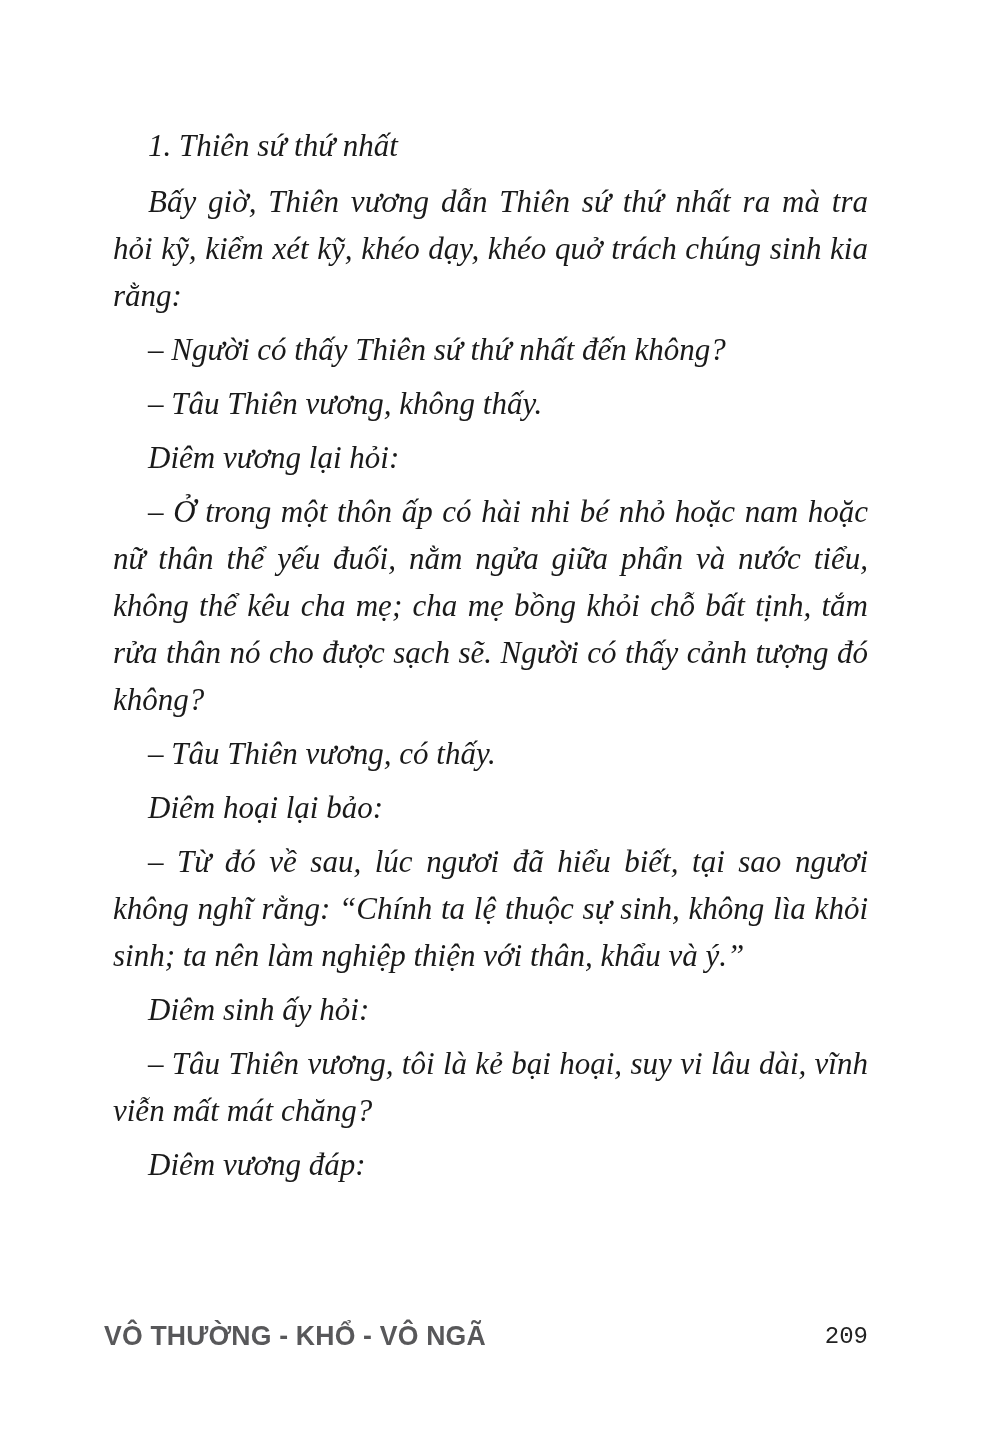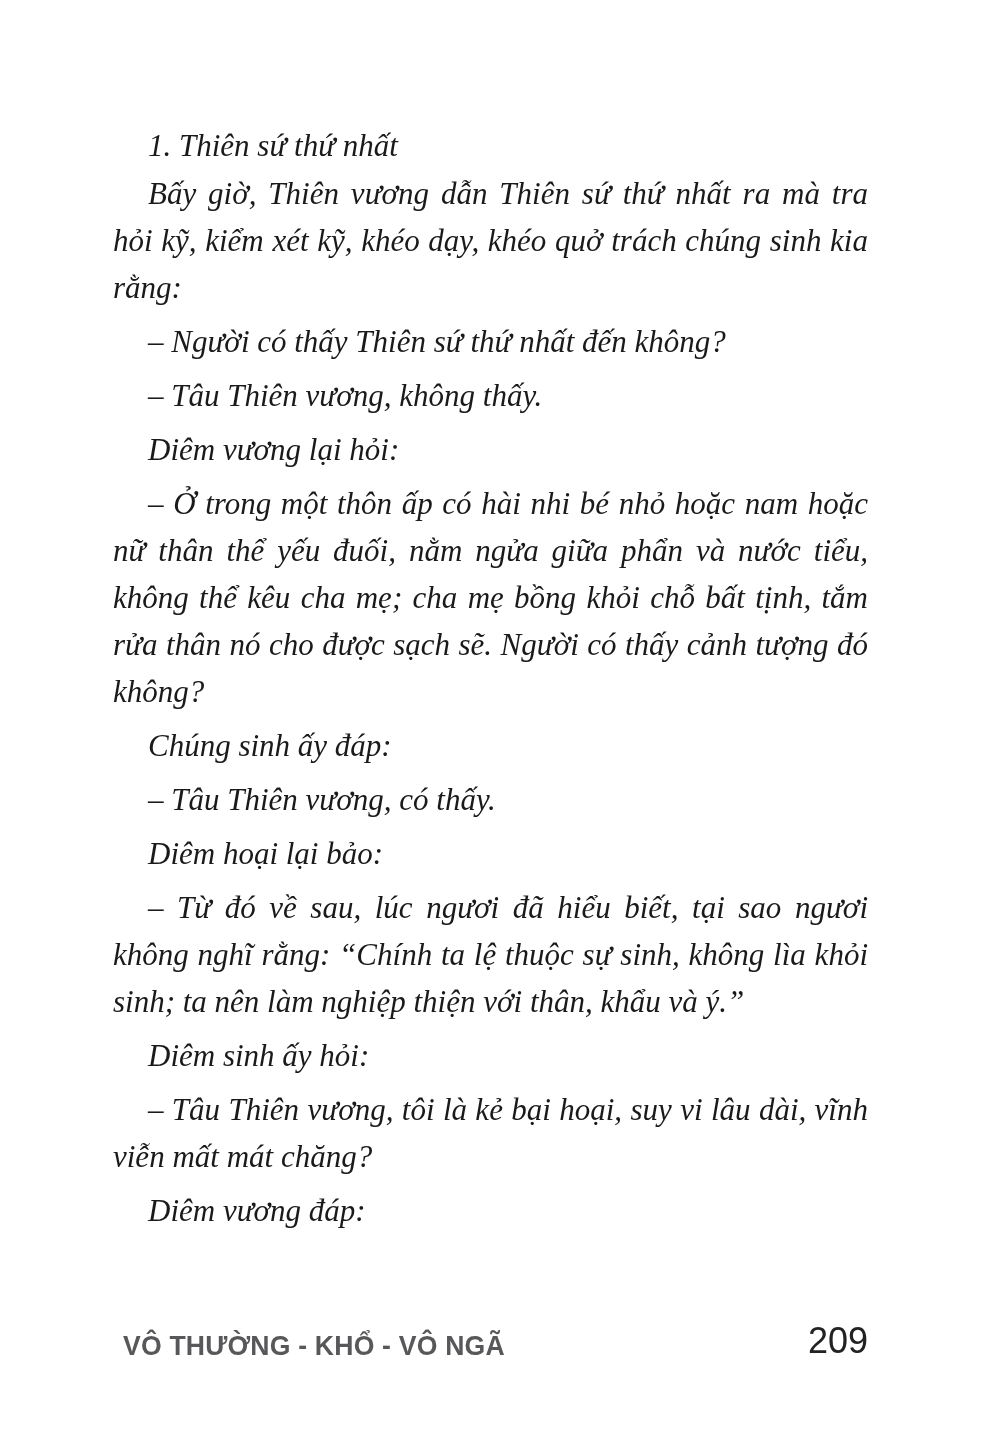--- a/index.html
+++ b/index.html
@@ -20,65 +20,64 @@
     left: 113px;
     width: 755px;
     color: #1a1a1a;
     font-family: "Liberation Serif", "DejaVu Serif", serif;
     font-size: 31px;
     line-height: 47px;
   }
   .heading {
     font-style: italic;
     text-indent: 35px;
-    margin: 0 0 1px 0;
+    margin: 0 0 9px 0;
   }
   .para {
     text-align: justify;
     text-indent: 35px;
     margin: 0 0 7px 0;
     font-style: italic;
   }
   .footer {
     position: absolute;
-    left: 123px;
+    left: 104px;
     right: 132px;
     top: 1320px;
     display: flex;
     justify-content: space-between;
-    align-items: flex-end;
+    align-items: center;
   }
   .footer-title {
     font-family: "Liberation Sans", "DejaVu Sans", sans-serif;
     font-weight: 700;
     font-size: 28px;
     letter-spacing: 0.2px;
     color: #58585a;
     transform: scaleX(0.95);
     transform-origin: left center;
     white-space: nowrap;
   }
   .page-num {
-    font-family: Liberation Sans, sans-serif;
-    font-size: 36px;
+    font-family: Liberation Mono, monospace;
+    font-size: 24px;
     color: #222222;
   }
 </style>
 </head>
 <body>
 
 <div class="page">
   <div class="content">
     <p class="heading">1. Thiên sứ thứ nhất</p>
     <p class="para">Bấy giờ, Thiên vương dẫn Thiên sứ thứ nhất ra mà tra hỏi kỹ, kiểm xét kỹ, khéo dạy, khéo quở trách chúng sinh kia rằng:</p>
     <p class="para">– Người có thấy Thiên sứ thứ nhất đến không?</p>
     <p class="para">– Tâu Thiên vương, không thấy.</p>
     <p class="para">Diêm vương lại hỏi:</p>
     <p class="para">– Ở trong một thôn ấp có hài nhi bé nhỏ hoặc nam hoặc nữ thân thể yếu đuối, nằm ngửa giữa phẩn và nước tiểu, không thể kêu cha mẹ; cha mẹ bồng khỏi chỗ bất tịnh, tắm rửa thân nó cho được sạch sẽ. Người có thấy cảnh tượng đó không?</p>
-    <p class="para">Chúng sinh ấy đáp:</p>
     <p class="para">– Tâu Thiên vương, có thấy.</p>
     <p class="para">Diêm hoại lại bảo:</p>
     <p class="para">– Từ đó về sau, lúc ngươi đã hiểu biết, tại sao ngươi không nghĩ rằng: “Chính ta lệ thuộc sự sinh, không lìa khỏi sinh; ta nên làm nghiệp thiện với thân, khẩu và ý.”</p>
     <p class="para">Diêm sinh ấy hỏi:</p>
     <p class="para">– Tâu Thiên vương, tôi là kẻ bại hoại, suy vi lâu dài, vĩnh viễn mất mát chăng?</p>
     <p class="para">Diêm vương đáp:</p>
   </div>
 
   <div class="footer">
     <span class="footer-title">VÔ THƯỜNG - KHỔ - VÔ NGÃ</span>

